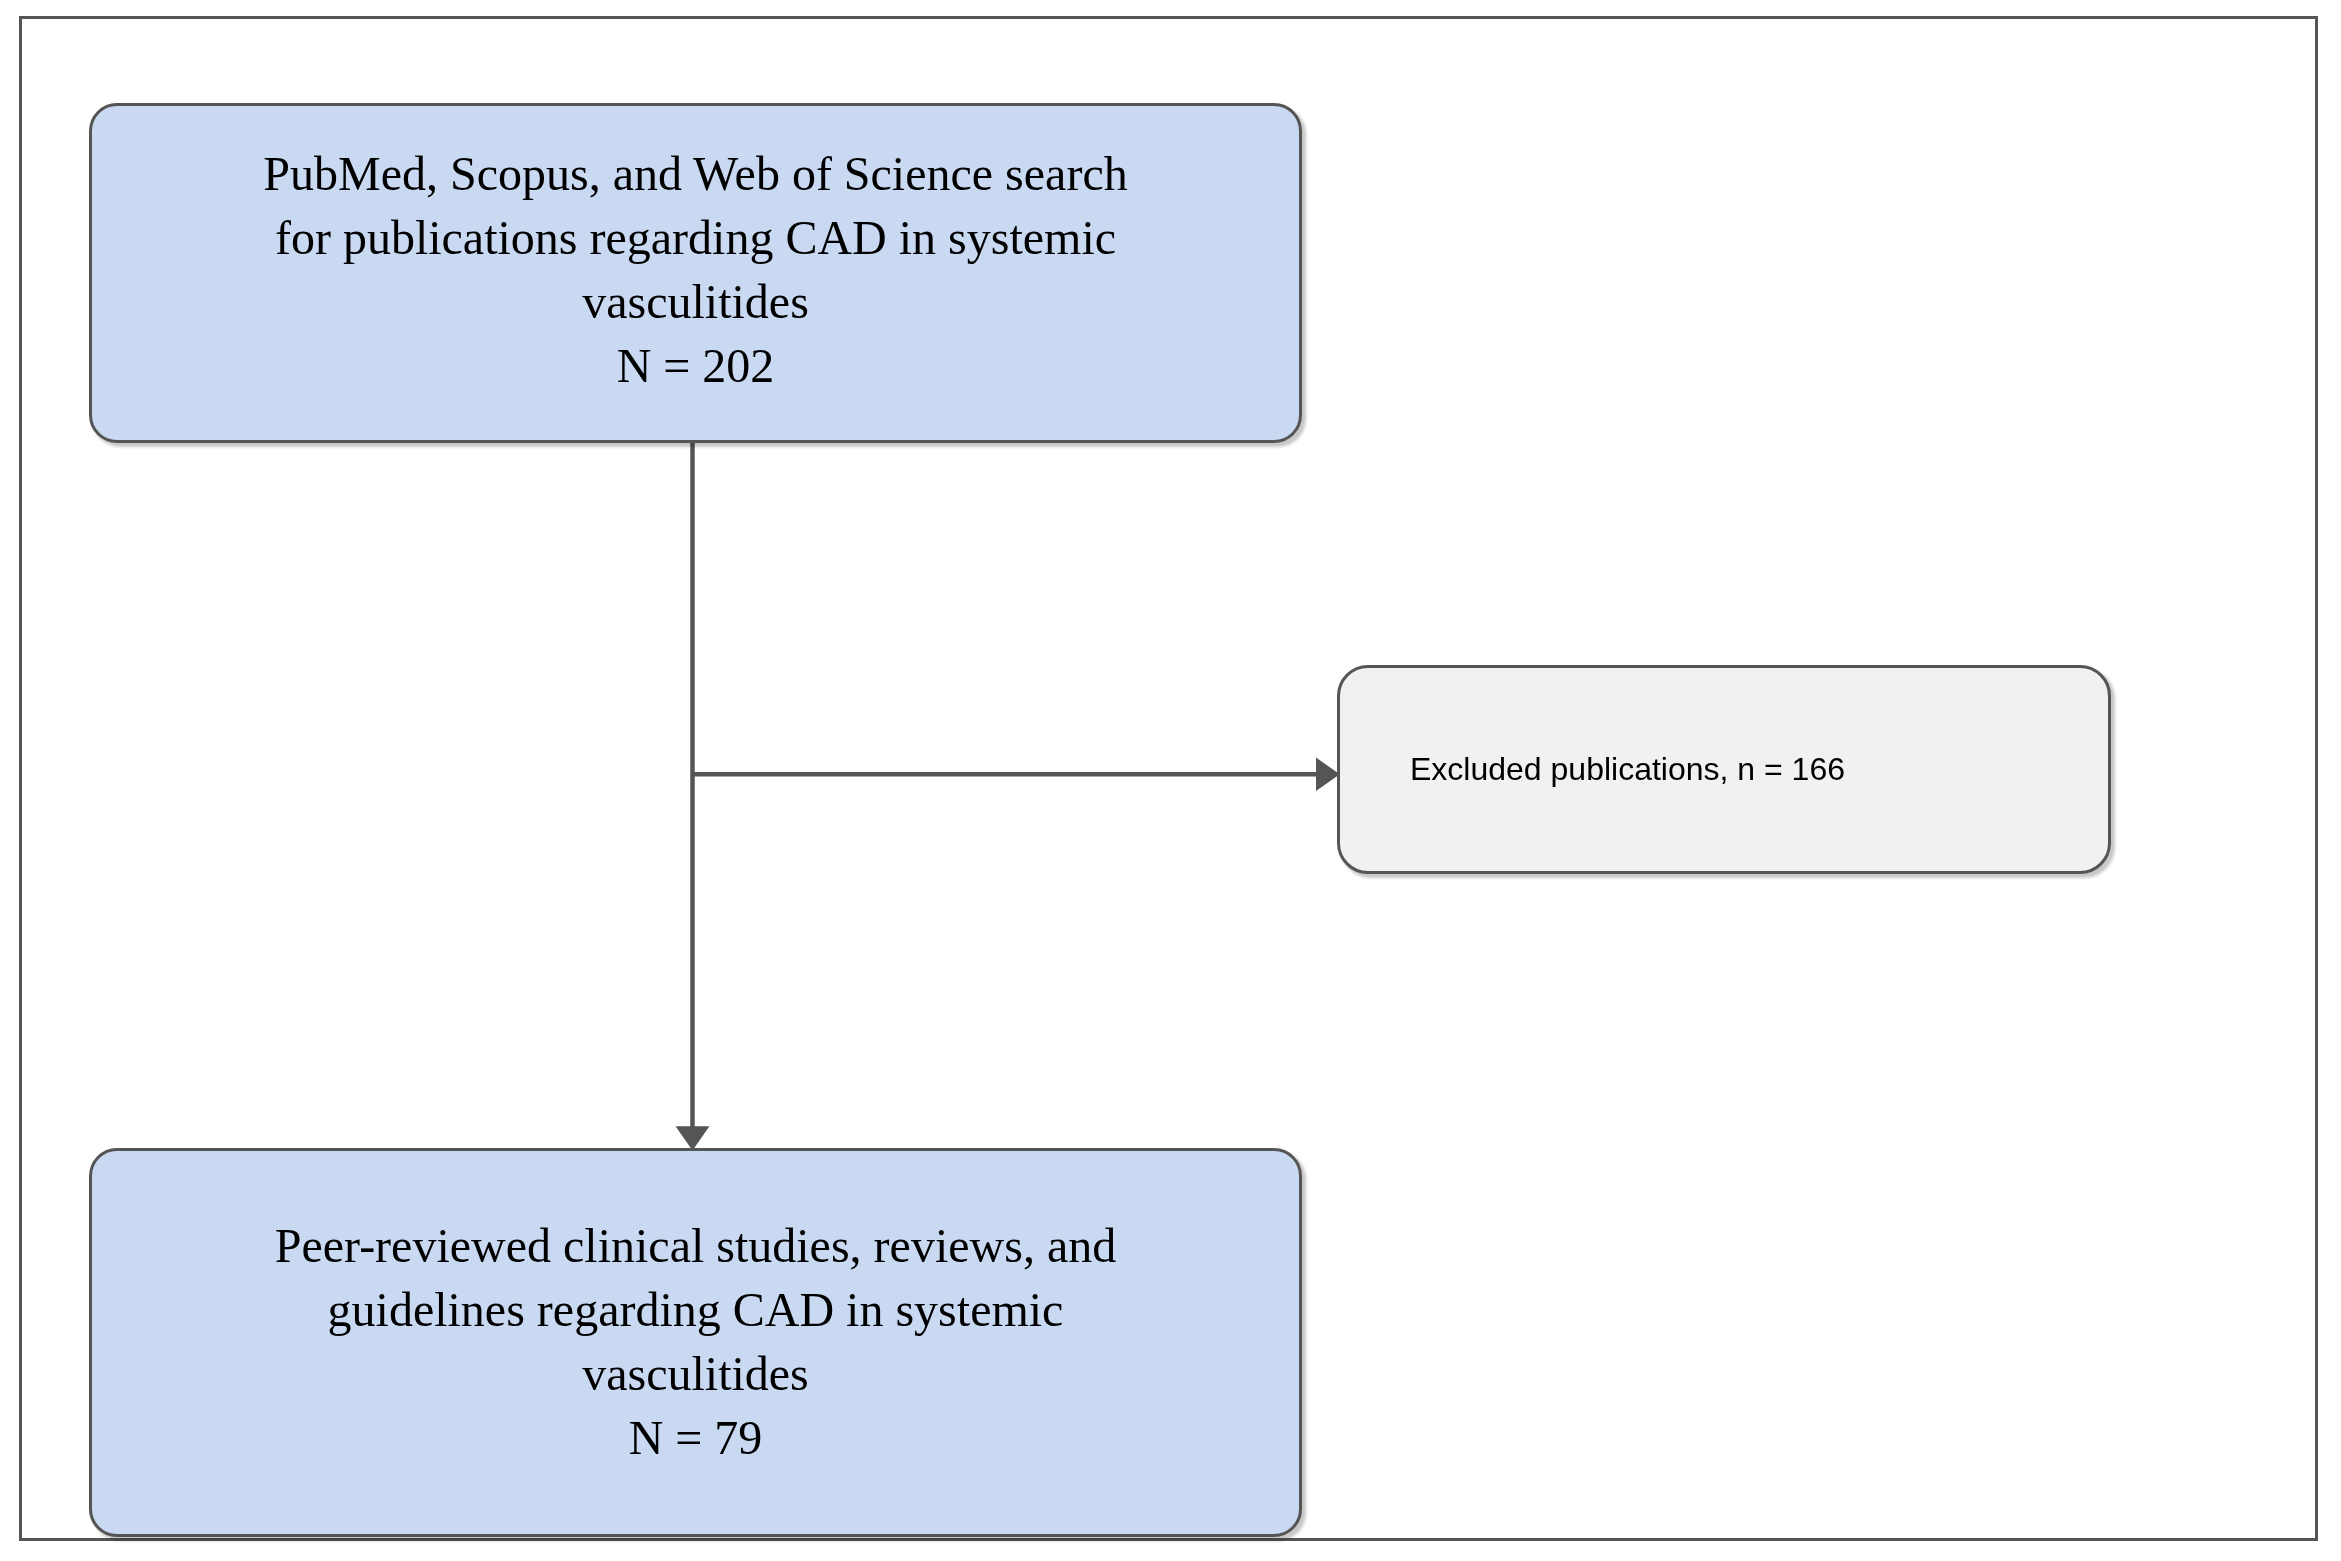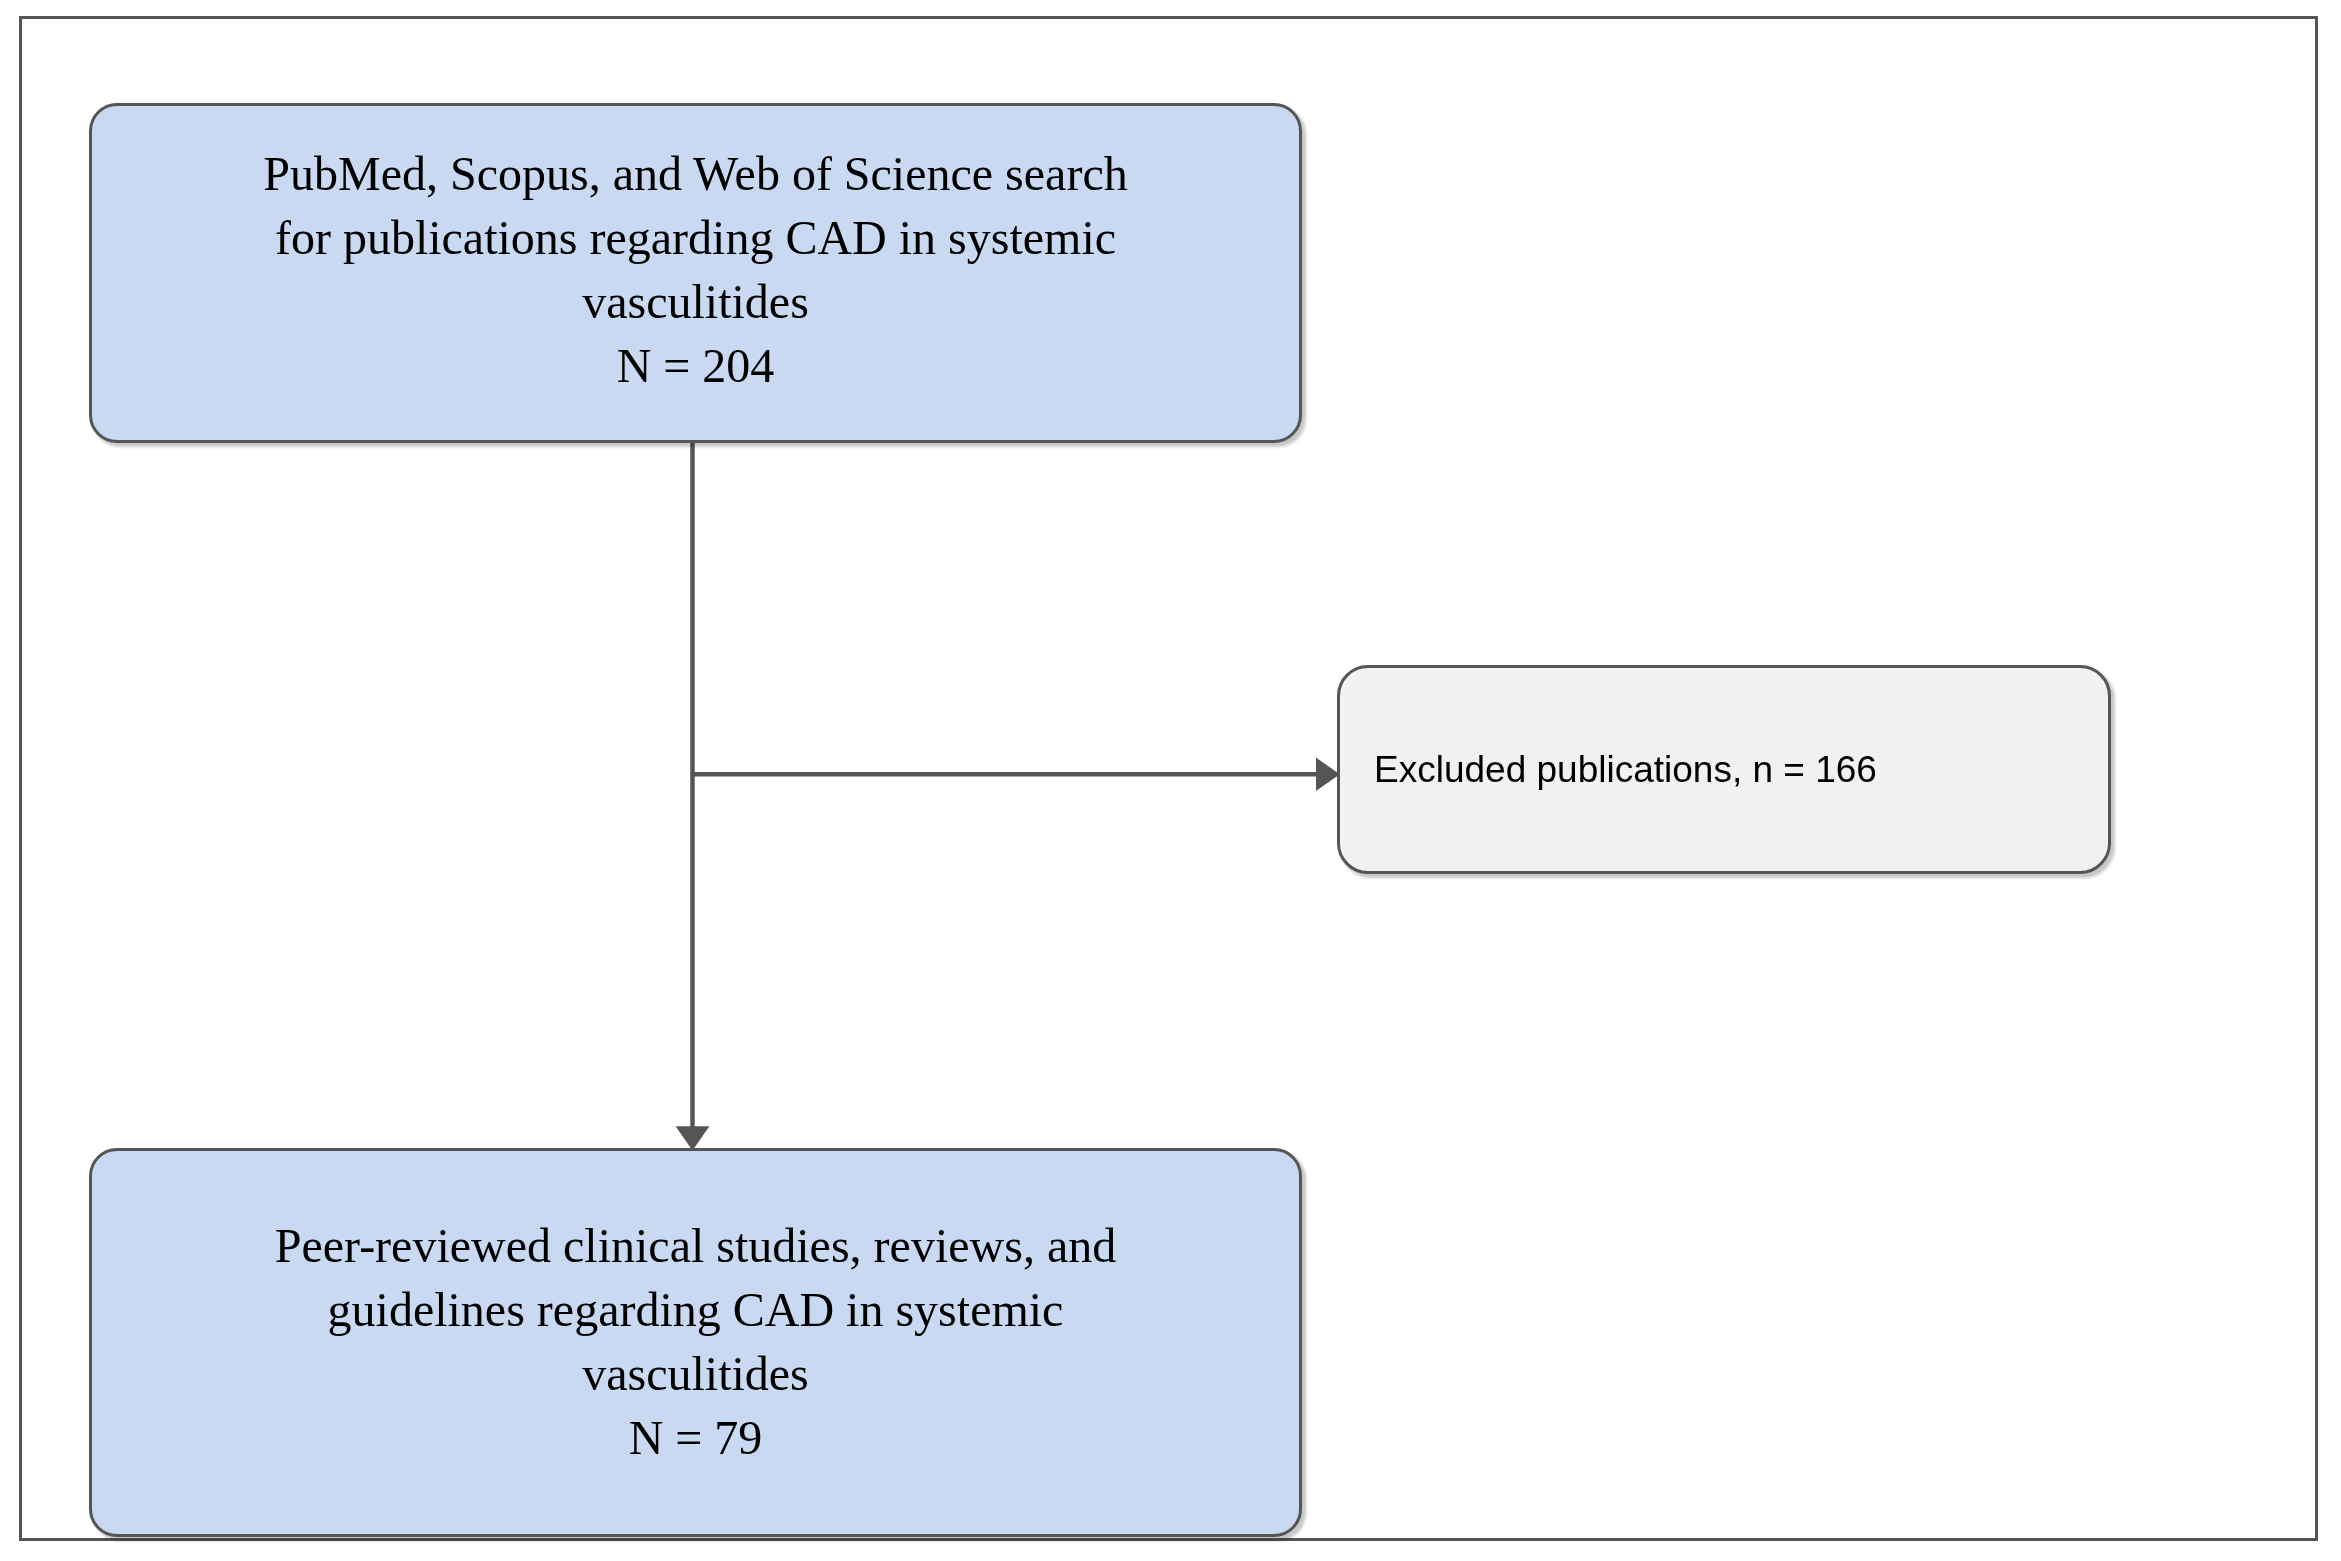--- a/index.html
+++ b/index.html
@@ -70,24 +70,25 @@
     text-align: center;
     line-height: 64px;
     font-size: 48px;
     white-space: pre-line;
     padding: 0 22px;
   }
   #node-search .node-text { transform: translateY(-3px); }
   #node-included .node-text { transform: translateY(-1.5px); }
   #node-excluded .node-text {
     font-family: "Liberation Sans", "DejaVu Sans", sans-serif;
-    font-size: 37px;
+    font-size: 32px;
     text-align: center;
     padding: 0 0 0 34px;
     line-height: 53px;
+    margin-left: 36px;
   }
 
   
   #connectors {
     position: absolute;
     left: 0;
     top: 0;
     width: 2342px;
     height: 1562px;
     pointer-events: none;
@@ -112,21 +113,21 @@
 
     <line x1="932" y1="596" x2="932" y2="1529" stroke="#555555" stroke-width="6" marker-end="url(#arrowhead-down)"></line>
 
     <line x1="932" y1="1042" x2="1784" y2="1042" stroke="#555555" stroke-width="6" marker-end="url(#arrowhead-right)"></line>
   </svg>
 
   <div class="node node-blue" id="node-search">
     <div class="node-text">PubMed, Scopus, and Web of Science search
 for publications regarding CAD in systemic
 vasculitides
-N = 204</div>
+N = 202</div>
   </div>
 
   <div class="node node-gray" id="node-excluded">
     <div class="node-text">Excluded publications, n = 166</div>
   </div>
 
   <div class="node node-blue" id="node-included">
     <div class="node-text">Peer-reviewed clinical studies, reviews, and
 guidelines regarding CAD in systemic
 vasculitides

